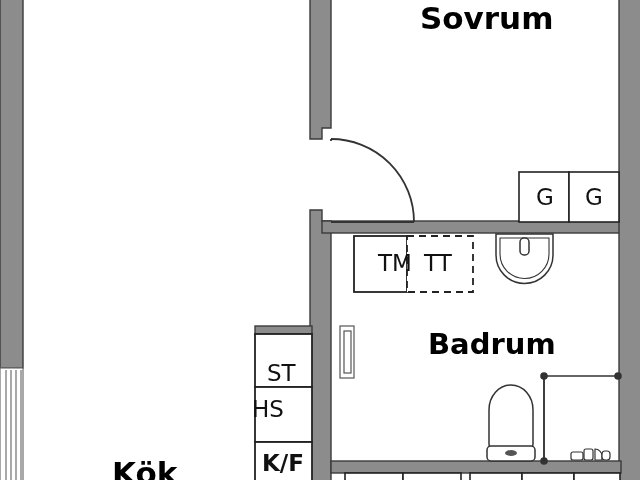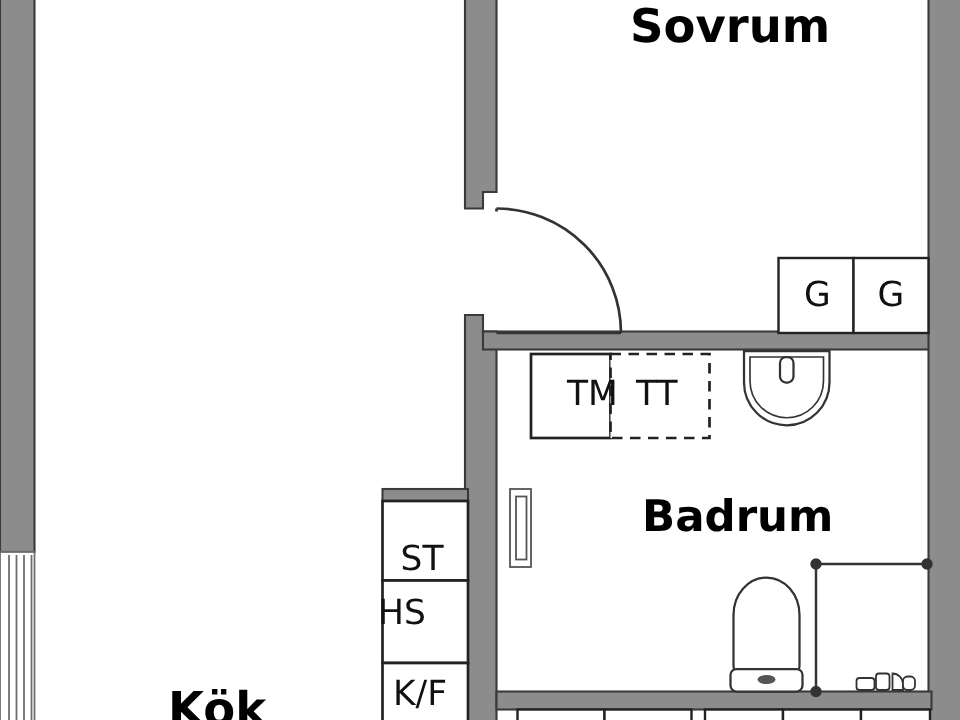--- a/index.html
+++ b/index.html
@@ -46,21 +46,21 @@
     font-weight: 400;
     white-space: nowrap;
     line-height: 1;
   }
   .lbl-g1  { left: 536px; top: 186px; }
   .lbl-g2  { left: 585px; top: 186px; }
   .lbl-tm  { left: 378px; top: 252px; }
   .lbl-tt  { left: 424px; top: 252px; }
   .lbl-st  { left: 267px; top: 342px; margin-top: 20px; }
   .lbl-hs  { left: 252px; top: 398px; }
-  .lbl-kf  { left: 262px; top: 452px; }
+  .lbl-kf  { left: 262px; top: 452px; font-weight: bold; }
 </style>
 </head>
 <body>
 
 <div id="plan-root">
 
   <svg id="plan-svg" viewBox="0 0 640 480" xmlns="http://www.w3.org/2000/svg">
 
     <g stroke="#3a3a3a" stroke-width="1.4" fill="#8c8c8c">
 

